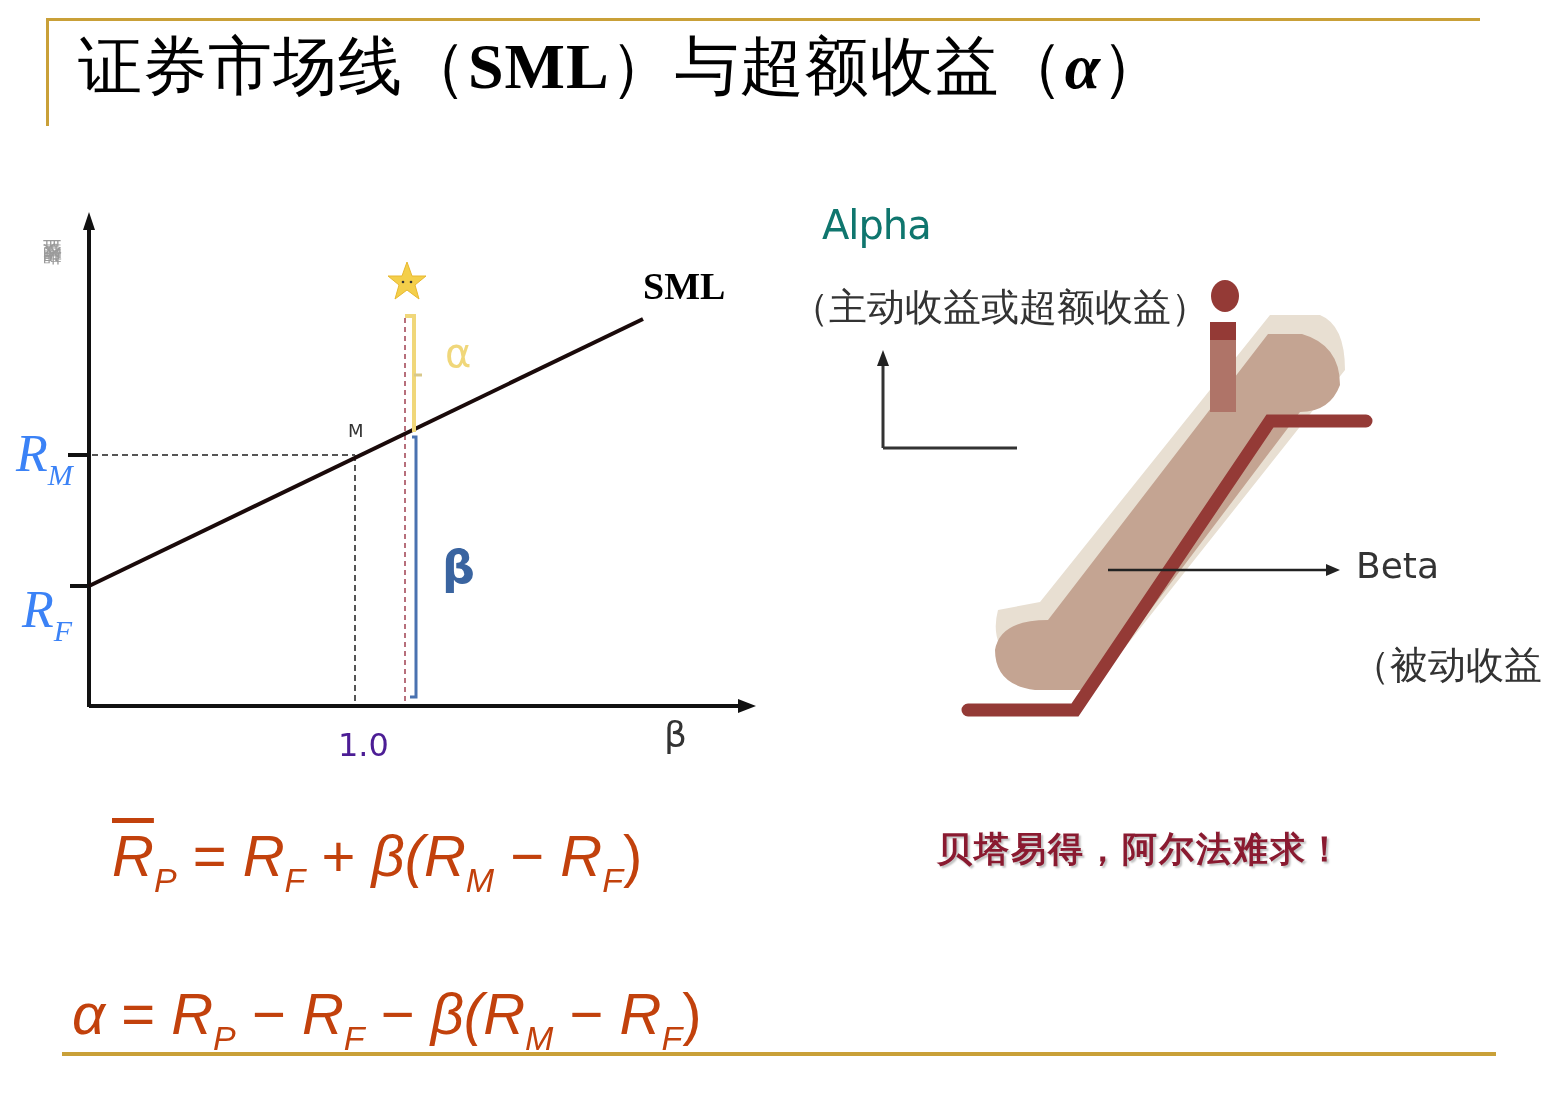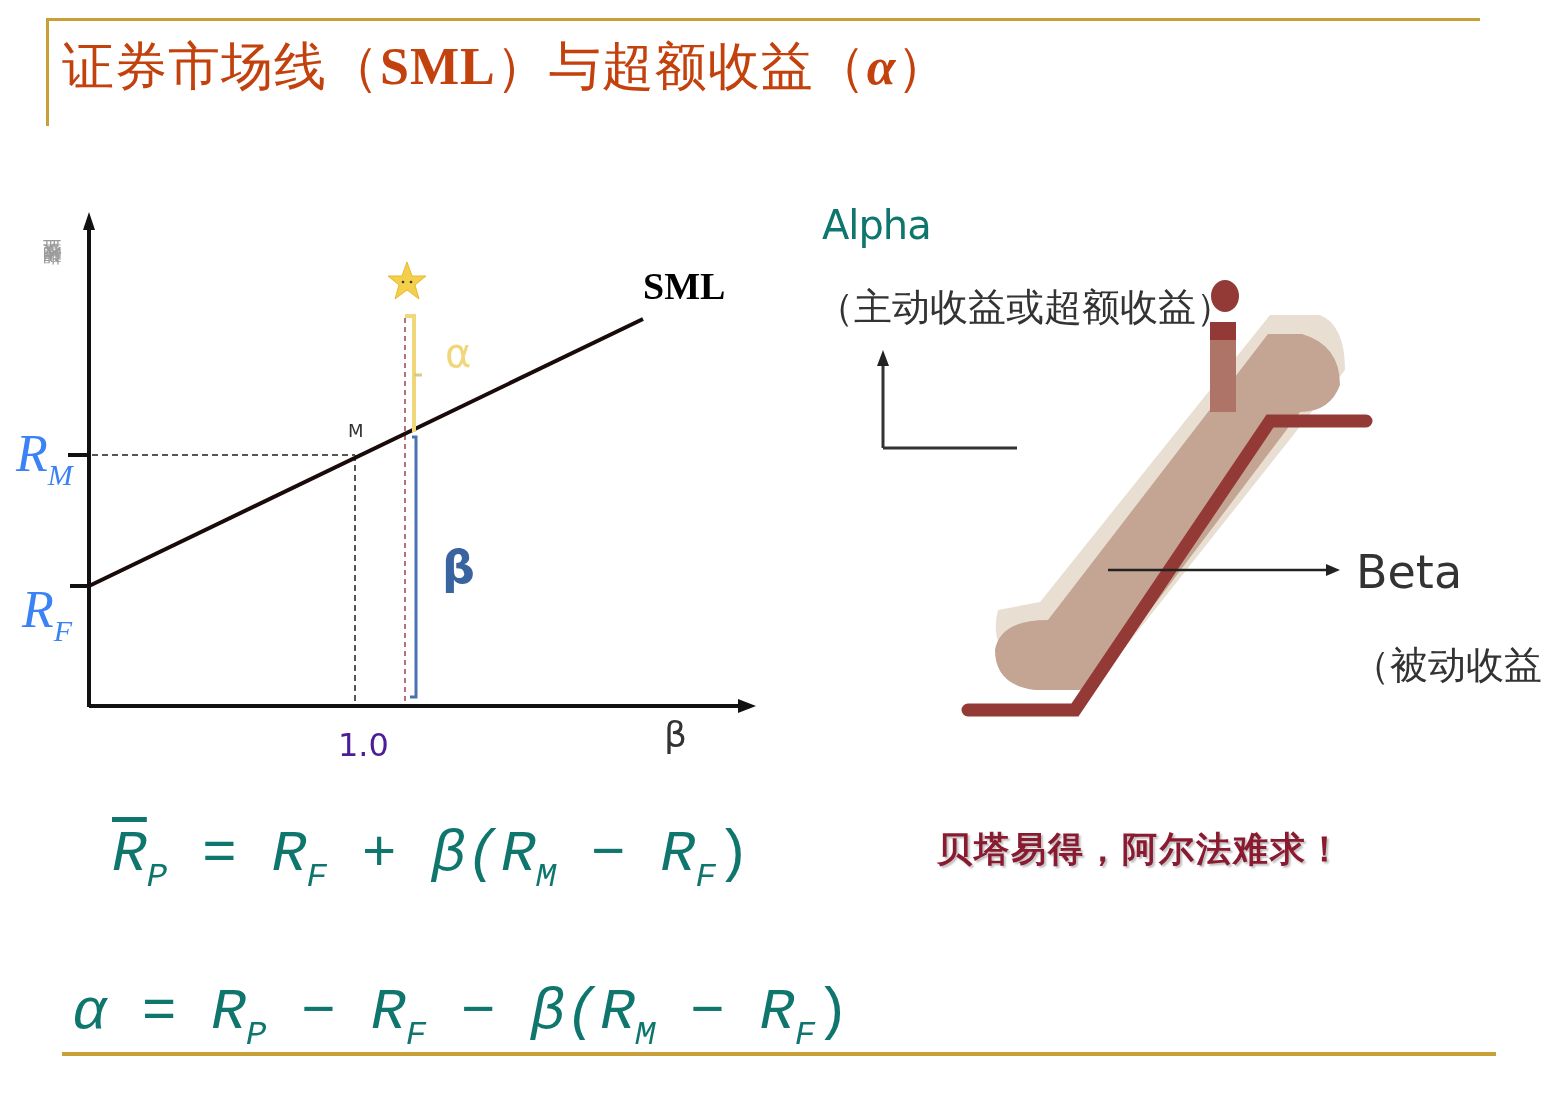--- a/index.html
+++ b/index.html
@@ -1,43 +1,43 @@
 <!DOCTYPE html>
 <html><head>
 <meta charset="utf-8">
 <style>
   html, body { margin: 0; padding: 0; background: #ffffff; }
   body { width: 1546px; height: 1098px; position: relative; overflow: hidden; font-family: "DejaVu Serif", serif; }
   .title-frame-top { position: absolute; left: 47px; top: 18px; width: 1433px; height: 3px; background: #c9a038; }
   .title-frame-left { position: absolute; left: 46px; top: 18px; width: 3px; height: 108px; background: #c9a038; }
-  .title { position: absolute; left: 62px; top: 26px; font-family: "DejaVu Serif", serif; font-size: 52px; line-height: 80px; color: #c2410c; font-weight: normal; letter-spacing: 1px; white-space: nowrap; }
+  .title { position: absolute; left: 78px; top: 26px; font-family: "DejaVu Serif", serif; font-size: 64px; line-height: 80px; color: #000000; font-weight: normal; letter-spacing: 1px; white-space: nowrap; }
   .title .latin { font-family: "Liberation Serif", serif; font-weight: bold; }
   .title .greek { font-family: "Liberation Serif", serif; font-style: italic; font-weight: bold; }
   .bottom-rule { position: absolute; left: 62px; top: 1052px; width: 1434px; height: 4px; background: #c9a038; }
   .ylabel-vert { position: absolute; left: 38px; top: 272px; width: 24px; font-family: "DejaVu Sans", sans-serif; font-size: 19px; color: #9a9a9a; writing-mode: vertical-rl; transform: rotate(180deg); letter-spacing: 2px; }
   .sml-label { position: absolute; left: 643px; top: 264px; font-family: "Liberation Serif", serif; font-weight: bold; font-size: 38px; color: #000; }
   .rm-label, .rf-label { position: absolute; font-family: "Liberation Serif", serif; font-style: italic; color: #3b82f6; }
   .rm-label { left: 16px; top: 424px; font-size: 52px; }
   .rf-label { left: 22px; top: 580px; font-size: 52px; }
   .rm-label sub, .rf-label sub { font-size: 30px; vertical-align: -14px; }
   .m-label { position: absolute; left: 348px; top: 420px; font-family: "DejaVu Sans", sans-serif; font-size: 18px; color: #333; }
   .xtick-label { position: absolute; left: 338px; top: 726px; font-family: "DejaVu Sans", sans-serif; font-size: 32px; color: #4c1d95; }
   .xaxis-label { position: absolute; left: 664px; top: 714px; font-family: "DejaVu Sans", sans-serif; font-size: 36px; color: #333; }
   .alpha-seg-label { position: absolute; left: 445px; top: 330px; font-family: "DejaVu Sans", sans-serif; font-size: 40px; color: #f0d77a; }
   .beta-seg-label { position: absolute; left: 442px; top: 540px; font-family: "DejaVu Sans", sans-serif; font-size: 46px; font-weight: bold; color: #3a64a0; }
 
-  .formula { position: absolute; font-family: Liberation Mono, monospace; font-style: italic; color: #0f766e; font-size: 58px; white-space: nowrap; }
+  .formula { position: absolute; font-family: Liberation Sans, sans-serif; font-style: italic; color: #c2410c; font-size: 58px; white-space: nowrap; }
   .formula sub { font-size: 34px; vertical-align: -16px; }
   .formula .op { font-style: normal; }
   .formula .ov { text-decoration: overline; }
   .f1 { left: 112px; top: 822px; }
   .f2 { left: 72px; top: 946px; margin-top: 34px; }
   .alpha-title { position: absolute; left: 822px; top: 202px; font-family: "DejaVu Sans", sans-serif; font-size: 40px; color: #0f766e; letter-spacing: -1px; }
-  .alpha-desc { position: absolute; left: 816px; top: 282px; font-family: Liberation Mono, monospace; font-size: 38px; color: #333; white-space: nowrap; }
-  .beta-title { position: absolute; left: 1356px; top: 545px; font-family: "DejaVu Sans", sans-serif; font-size: 46px; color: #333; }
+  .alpha-desc { position: absolute; left: 791px; top: 282px; font-family: Liberation Mono, monospace; font-size: 38px; color: #333; white-space: nowrap; }
+  .beta-title { position: absolute; left: 1356px; top: 545px; font-family: "DejaVu Sans", sans-serif; font-size: 36px; color: #333; }
   .beta-desc { position: absolute; left: 1352px; top: 640px; font-family: "DejaVu Sans", sans-serif; font-size: 38px; color: #333; white-space: nowrap; }
   .slogan { position: absolute; left: 937px; top: 826px; font-family: "DejaVu Sans", sans-serif; font-weight: bold; font-size: 35px; color: #8a1a30; letter-spacing: 2px; white-space: nowrap; text-shadow: 2px 2px 2px rgba(0,0,0,0.25); }
 </style>
 </head>
 <body>
 
 <div class="title-frame-top"></div>
 <div class="title-frame-left"></div>
 <div class="title"><span>证券市场线（</span><span class="latin">SML</span><span>）与超额收益（</span><span class="greek">α</span><span>）</span></div>
 

